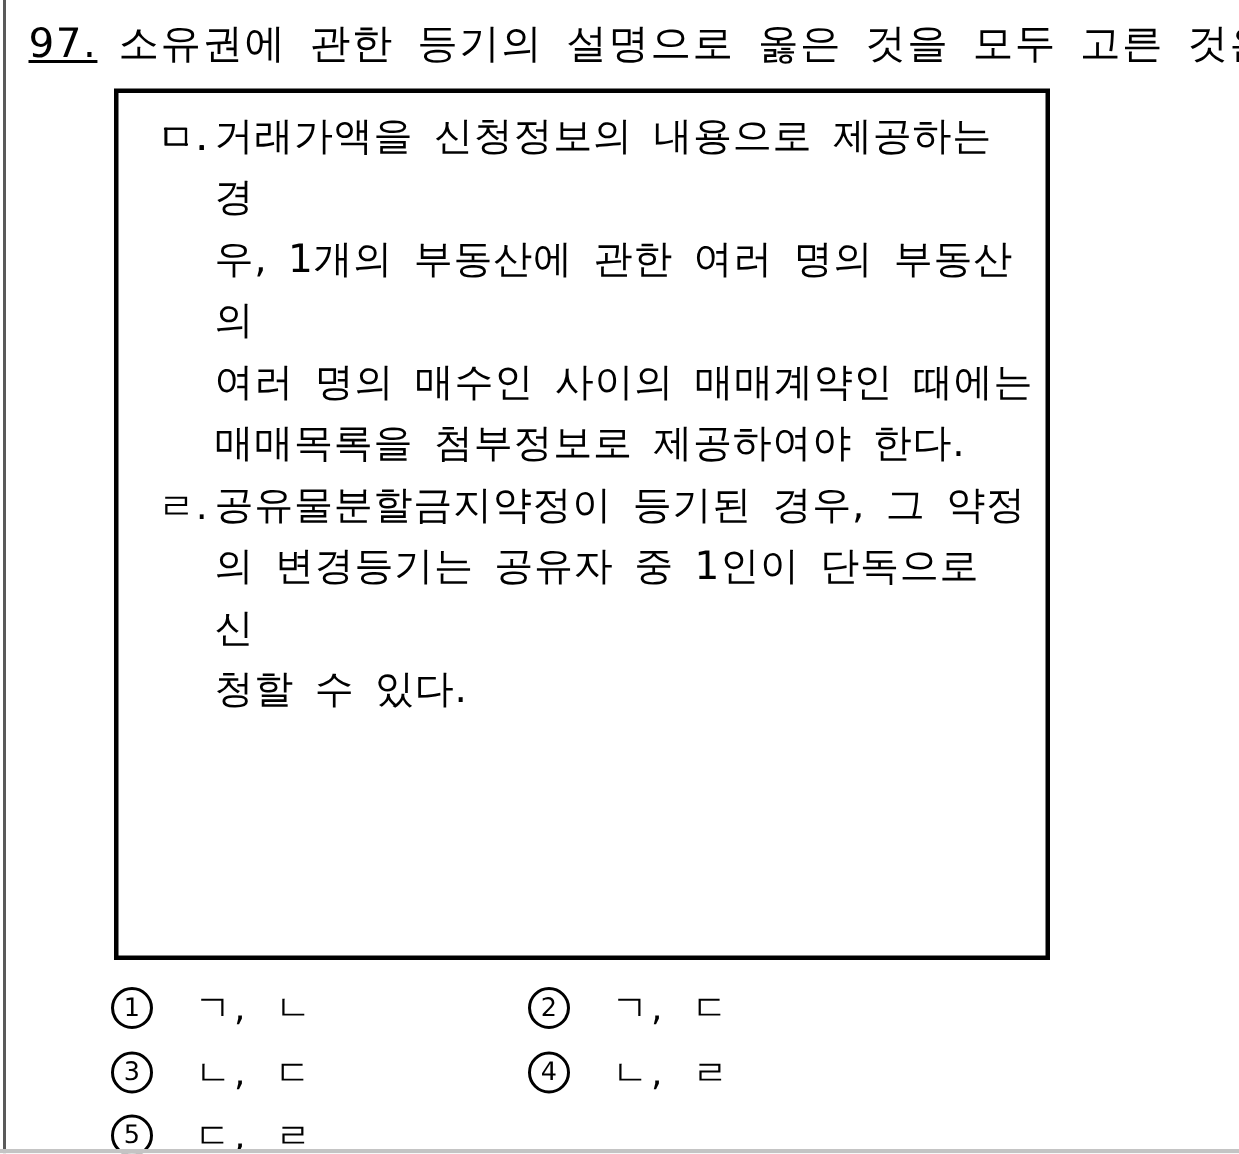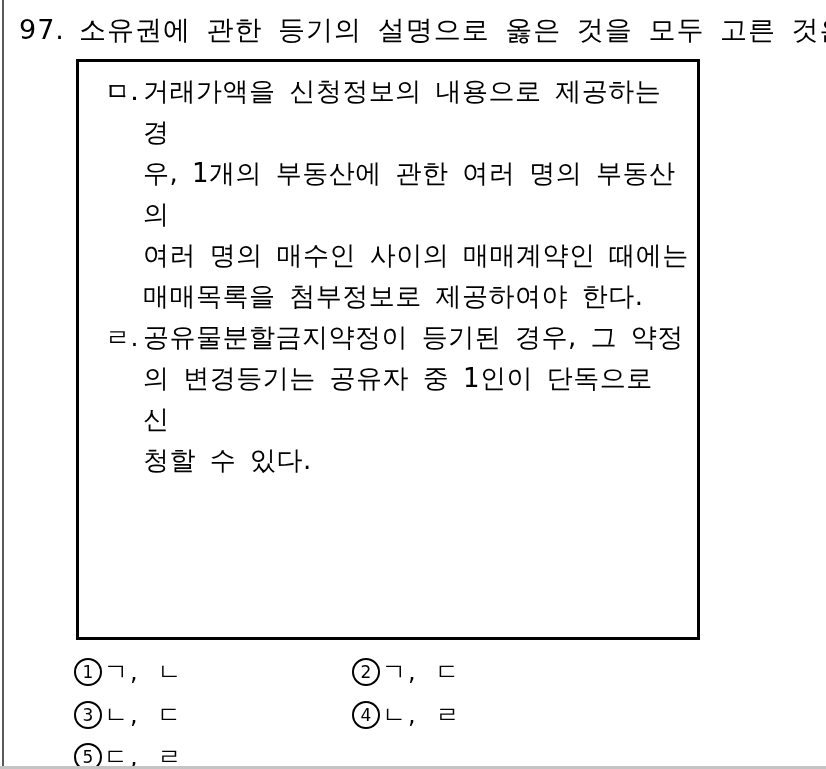--- a/index.html
+++ b/index.html
@@ -26,21 +26,21 @@
     background: #c4c4c4;
   }
   .question-header {
     position: absolute;
     left: 19px; top: 13px;
     width: 790px;
     font-size: 27px;
     line-height: 34px;
     white-space: nowrap;
   }
-  .question-number { letter-spacing: 1px; margin-right: 14px; }
+  .question-number { letter-spacing: 1px; margin-right: 14px; text-decoration: underline; }
   .question-text { letter-spacing: 1px; word-spacing: 6px; }
   .statement-box {
     position: absolute;
     left: 76px; top: 59px;
     width: 624px; height: 581px;
     border: 3px solid #000000;
     padding-top: 9px;
   }
   .statement-item {
     position: relative;
@@ -69,21 +69,21 @@
     border: 2px solid #000000;
     border-radius: 50%;
     display: flex;
     align-items: center;
     justify-content: center;
     font-size: 17px;
     line-height: 1;
     flex: 0 0 auto;
   }
   .choice-label {
-    margin-left: 2px;
+    margin-left: 28px;
     letter-spacing: 2px;
     word-spacing: 8px;
     white-space: nowrap;
   }
   .choice-1, .choice-3, .choice-5 { left: 74px; }
   .choice-2, .choice-4 { left: 352px; }
   .choice-1, .choice-2 { top: 656px; }
   .choice-3, .choice-4 { top: 699px; }
   .choice-5 { top: 741px; }
 </style>

